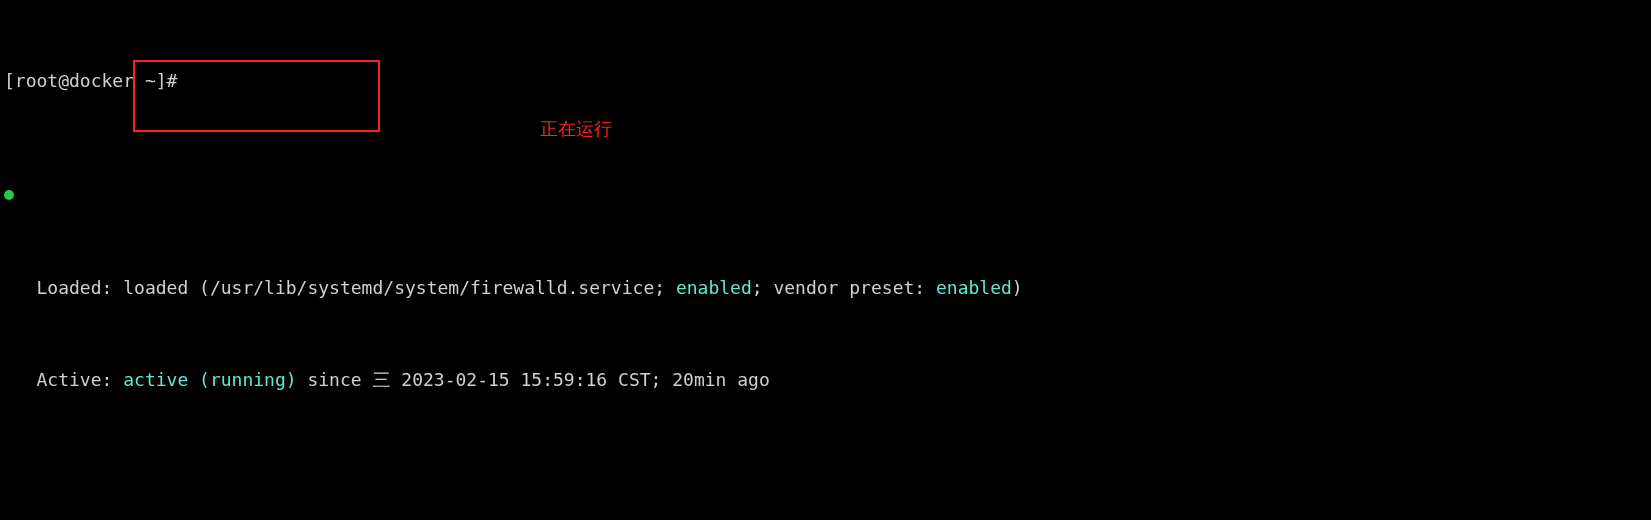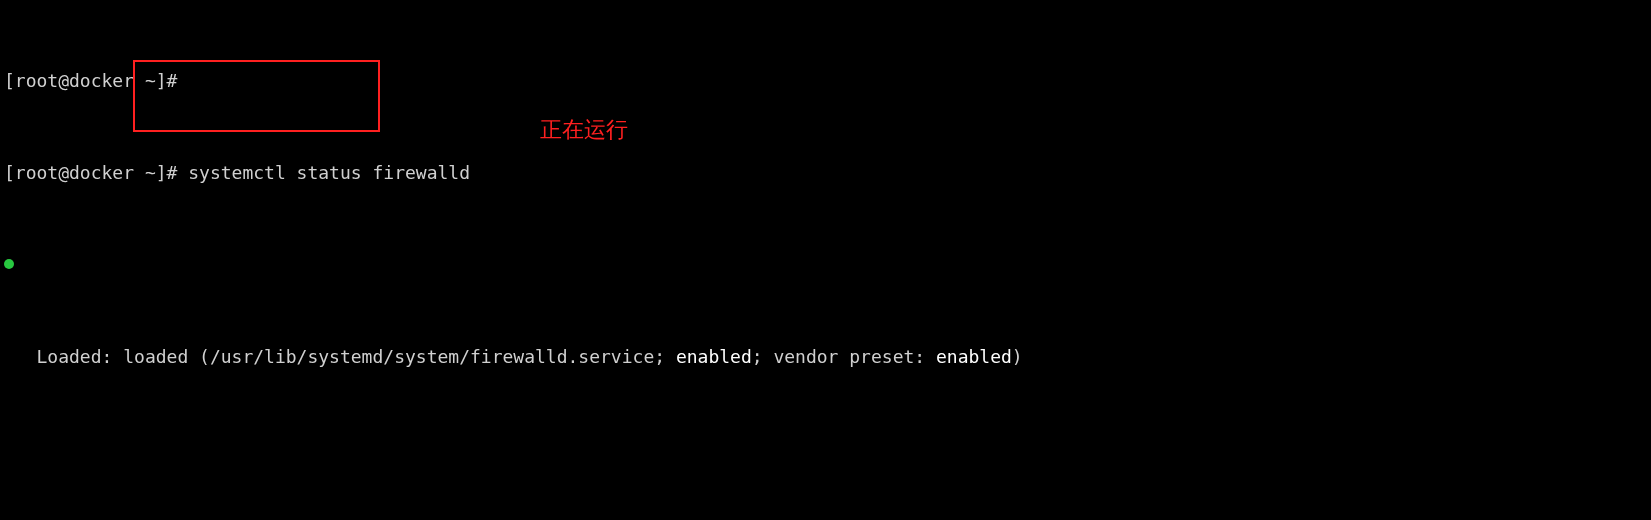--- a/index.html
+++ b/index.html
@@ -14,21 +14,21 @@
     height: 520px;
     overflow: hidden;
     box-sizing: border-box;
   }
   #term {
     position: relative;
     white-space: pre;
     padding: 0 4px;
   }
   .line { white-space: pre; }
-  .green { color: #ffffff; }
+  .green { color: #5eead4; }
   .dot {
     display: inline-block;
     width: 10px;
     height: 10px;
     border-radius: 50%;
     background: #28c840;
     margin-right: 6px;
     vertical-align: middle;
     transform: translateY(-2px);
   }
@@ -36,37 +36,37 @@
   .annot-box {
     position: absolute;
     border: 2px solid #ff2020;
     pointer-events: none;
     box-sizing: border-box;
   }
   .annot-text {
     position: absolute;
     color: #ff2020;
     font-family: "Microsoft YaHei", "SimHei", sans-serif;
-    font-size: 22px;
+    font-size: 18px;
     pointer-events: none;
   }
 </style>
 </head>
 <body>
 
 <div id="term">
 
   <div class="line"><span>[root@docker ~]# </span><span></span></div>
 
-  <div class="line"><span>[root@docker ~]# </span><span>systemctl status firewalld</span></div>
 
   <div class="line"><span class="dot"></span></div>
 
   <div class="line"><span>   Loaded: loaded (/usr/lib/systemd/system/firewalld.service; </span><span class="green">enabled</span><span>; vendor preset: </span><span class="green">enabled</span><span>)</span></div>
 
+  <div class="line"><span>   Active: </span><span class="green">active (running)</span><span> since 三 2023-02-15 15:59:16 CST; 20min ago</span></div>
 
   
   
   
   
 
   
 
   
 

